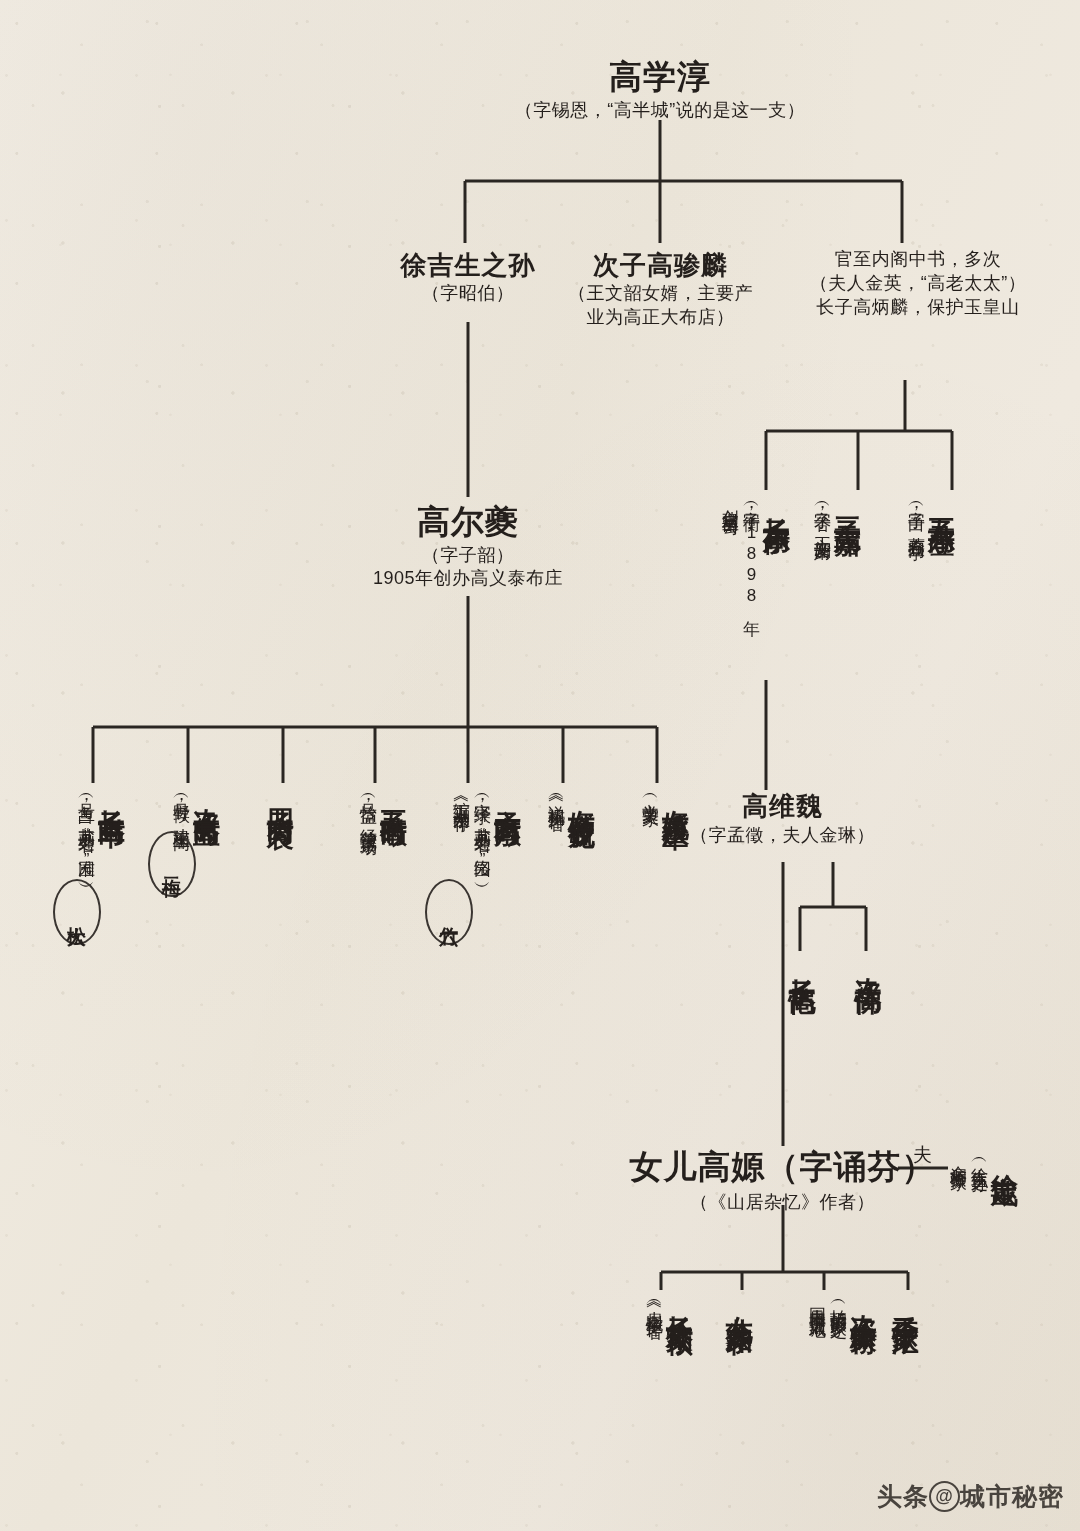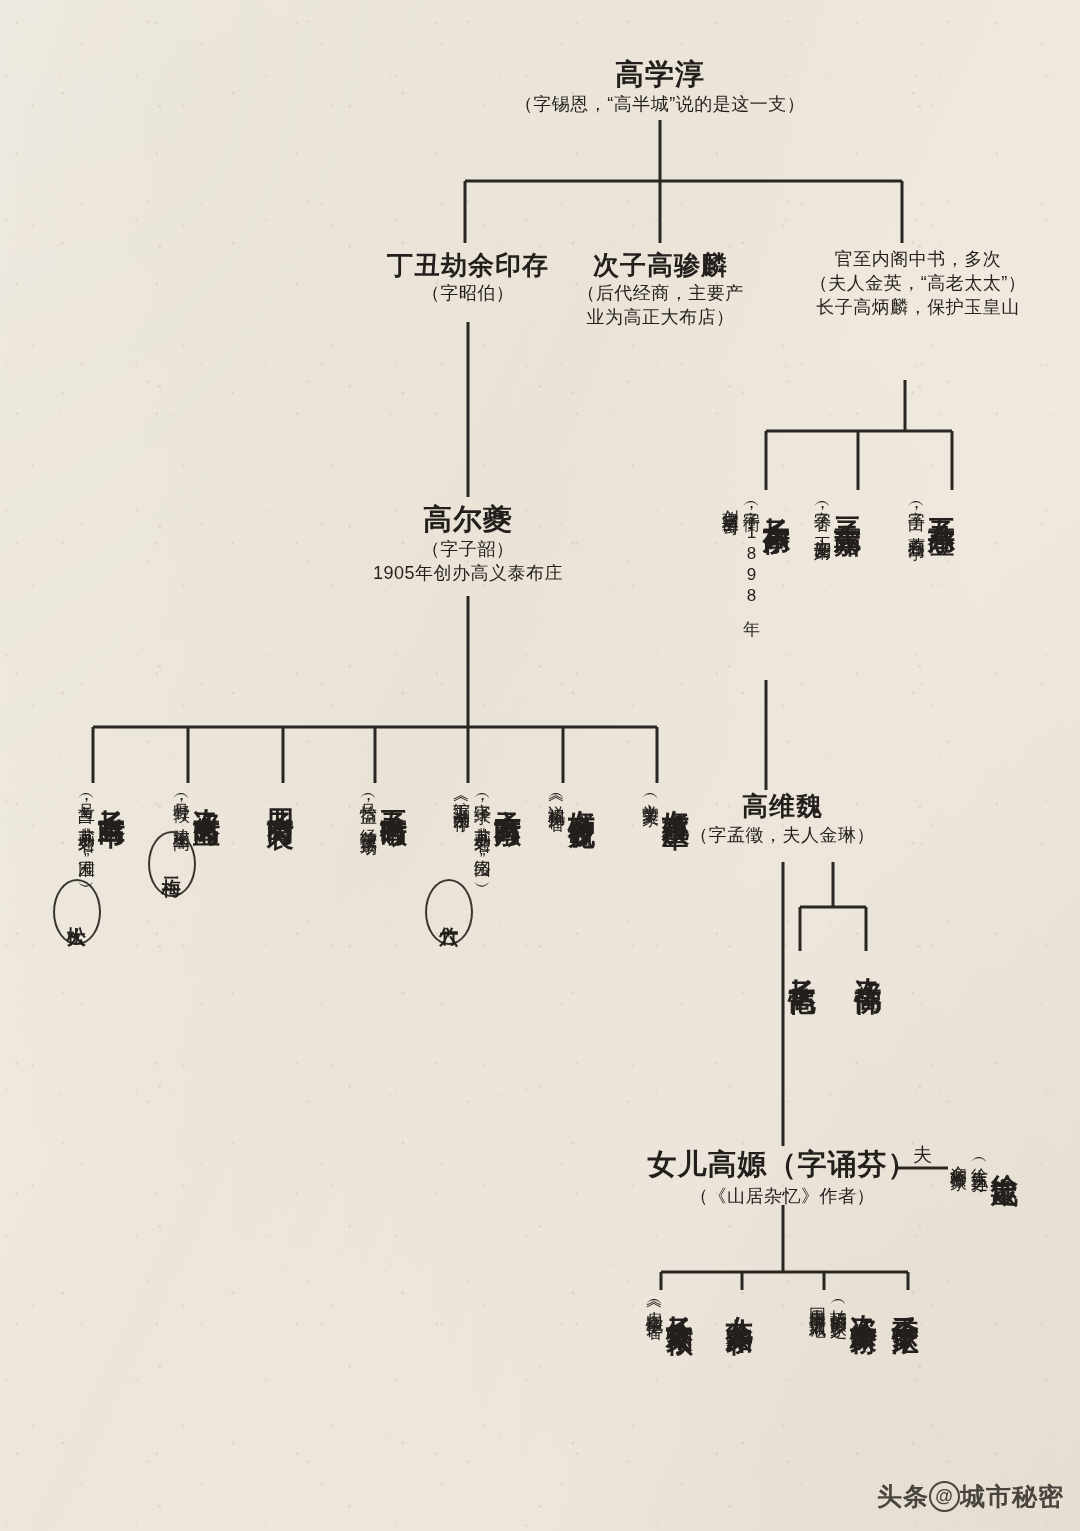--- a/index.html
+++ b/index.html
@@ -37,21 +37,21 @@
     pointer-events:none;
   }
   #stage{position:absolute;inset:0;}
   svg.lines{position:absolute;left:0;top:0;width:1080px;height:1531px;pointer-events:none;}
   svg.lines path,svg.lines line{stroke:#2a2622;stroke-width:3;fill:none;stroke-linecap:butt;}
 
   .node{position:absolute;}
   
   .h{text-align:center;line-height:1.32;}
   .h .nm{font-size:26px;font-weight:700;letter-spacing:1px;white-space:nowrap;}
-  .h .nm.big{font-size:29px;}
+  .h .nm.big{font-size:33px;}
   .h .sub{font-size:18px;font-weight:400;letter-spacing:.5px;}
 
   
   .v{display:flex;flex-direction:row-reverse;align-items:flex-start;}
   .v .nm{
     writing-mode:vertical-rl;text-orientation:upright;
     font-size:27px;font-weight:700;letter-spacing:3px;line-height:1.05;white-space:nowrap;
   }
   .v .sub{
     writing-mode:vertical-rl;text-orientation:upright;
@@ -134,27 +134,27 @@
     <line x1="824" y1="1272" x2="824" y2="1290"></line>
     <line x1="908" y1="1272" x2="908" y2="1290"></line>
   </svg>
 
   <div class="node h" style="left:360px;top:55px;width:600px;">
     <div class="nm big">高学淳</div>
     <div class="sub">（字锡恩，“高半城”说的是这一支）</div>
   </div>
 
   <div class="node h" style="left:343px;top:248px;width:250px;">
-    <div class="nm">丁丑劫余印存</div>
+    <div class="nm">徐吉生之孙</div>
     <div class="sub">（字昭伯）</div>
   </div>
 
   <div class="node h" style="left:548px;top:248px;width:225px;">
     <div class="nm">次子高骖麟</div>
-    <div class="sub">（后代经商，主要产</div>
+    <div class="sub">（王文韶女婿，主要产</div>
     <div class="sub">业为高正大布店）</div>
   </div>
 
   <div class="node h" style="left:778px;top:248px;width:280px;">
     <div class="sub">官至内阁中书，多次</div>
     <div class="sub">（夫人金英，“高老太太”）</div>
     <div class="sub">长子高炳麟，保护玉皇山</div>
   </div>
 
   <div class="node h" style="left:308px;top:500px;width:320px;">

